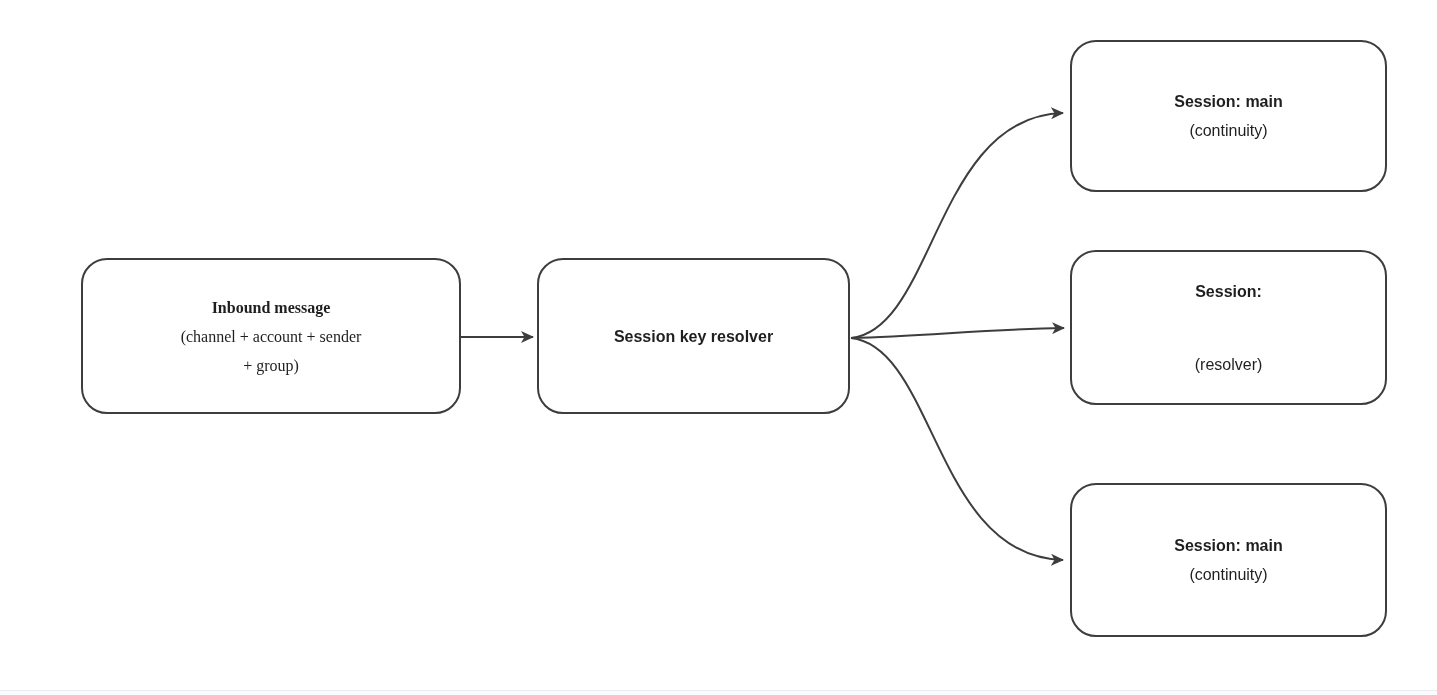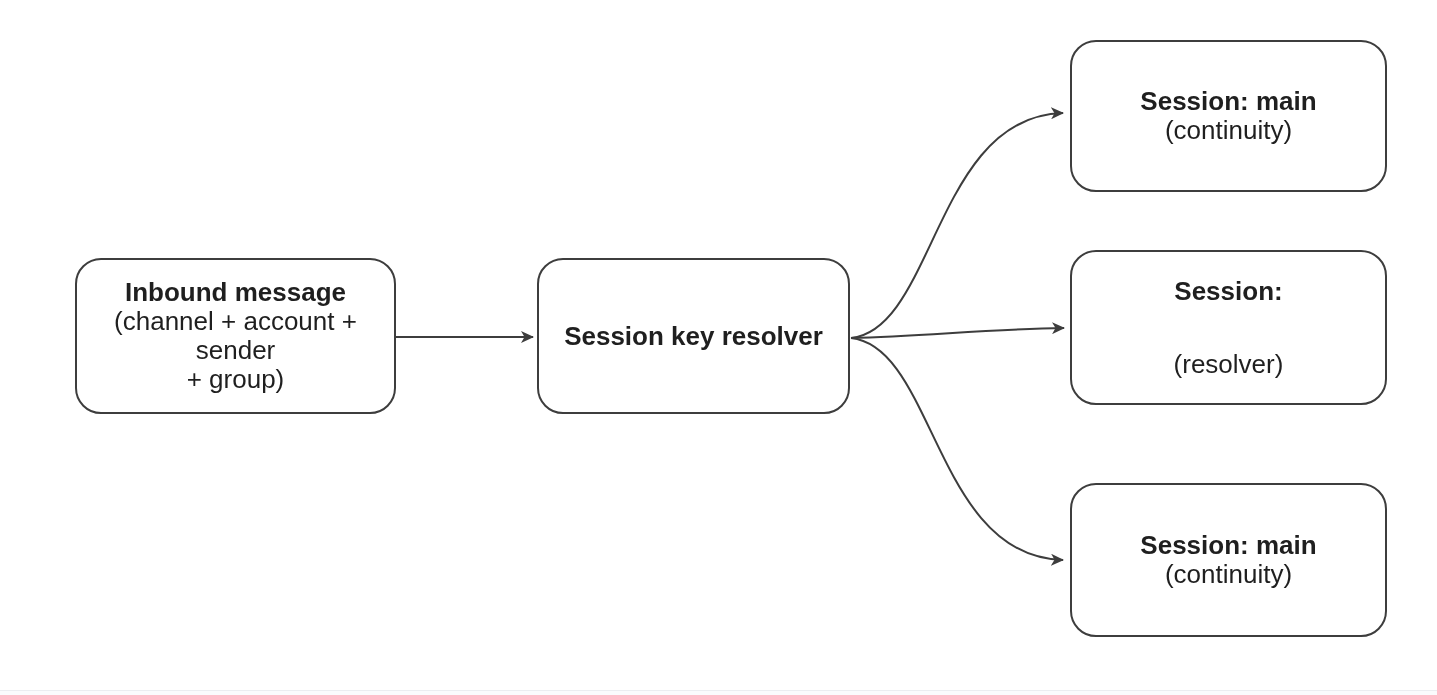--- a/index.html
+++ b/index.html
@@ -37,27 +37,27 @@
     box-sizing: border-box;
     background: var(--node-bg, #ffffff);
     border: 2px solid var(--stroke, #3d3d3d);
     border-radius: 26px;
     display: flex;
     flex-direction: column;
     align-items: center;
     justify-content: center;
     text-align: center;
     color: var(--text, #1f1f1f);
-    font-size: 26px;
+    font-size: 16px;
     line-height: 29px;
     padding: 0 18px;
   }
   .node .title { font-weight: 700; }
   .node .subtitle { font-weight: 400; }
-  #n-inbound  { left: 75px;   top: 258px; width: 321px; height: 156px; }
+  #n-inbound  { left: 81px;   top: 258px; width: 380px; height: 156px; font-family: Liberation Serif, serif; }
   #n-resolver { left: 537px;  top: 258px; width: 313px; height: 156px; }
   #n-top      { left: 1070px; top: 40px;  width: 317px; height: 152px; }
   #n-mid      { left: 1070px; top: 250px; width: 317px; height: 155px; gap: 44px; }
   #n-bottom   { left: 1070px; top: 483px; width: 317px; height: 154px; }
   .bottom-edge {
     position: absolute;
     left: 0;
     right: 0;
     bottom: 0;
     height: 4px;

